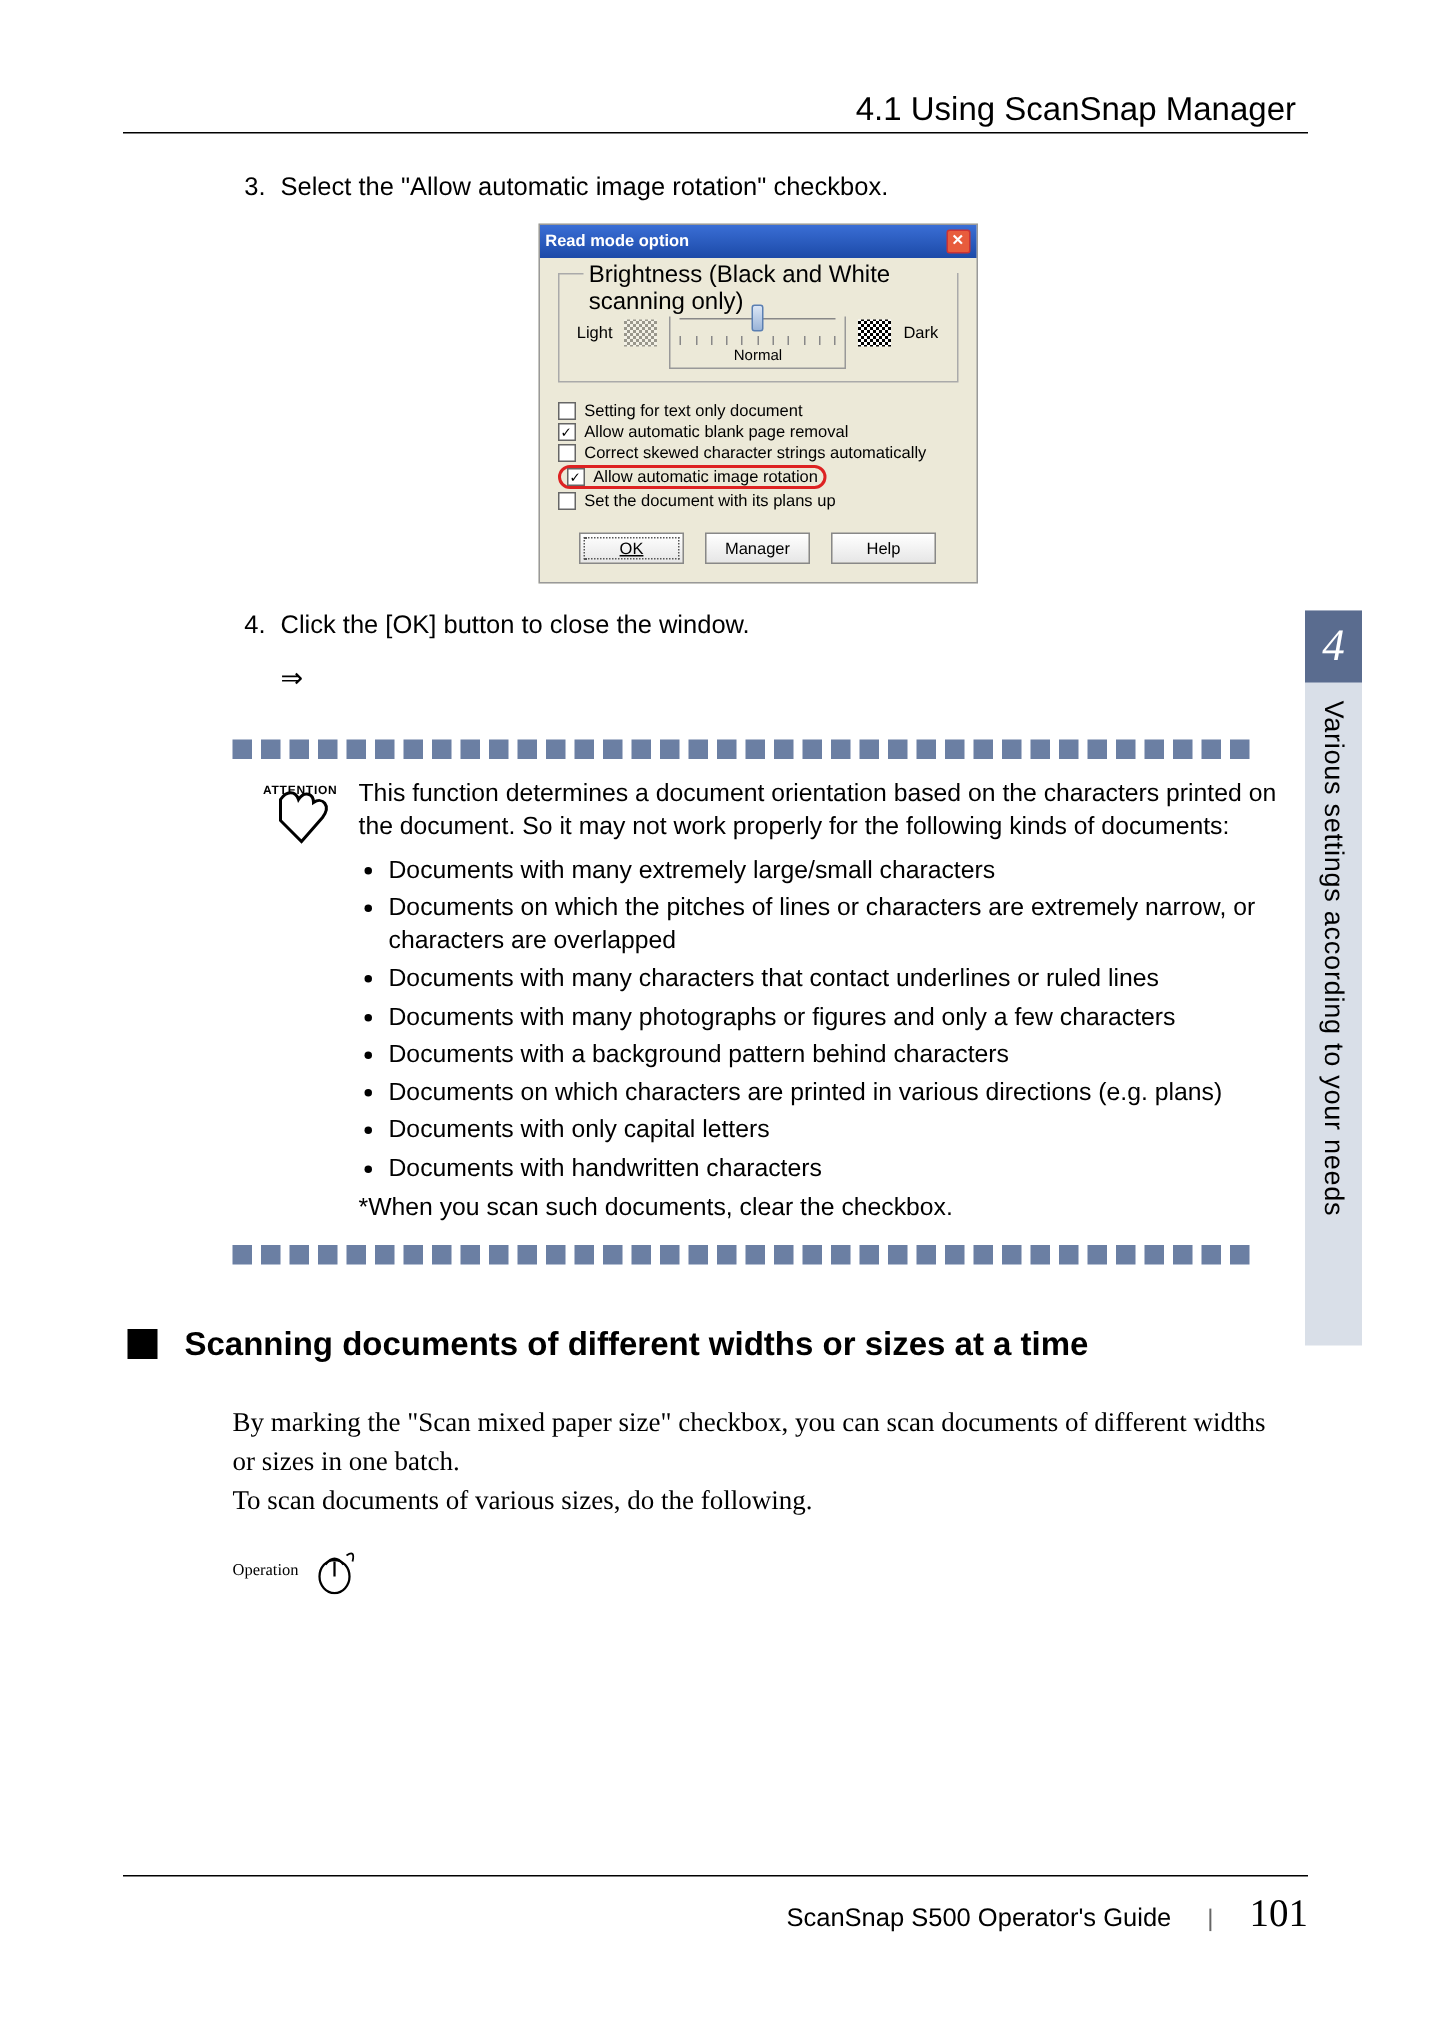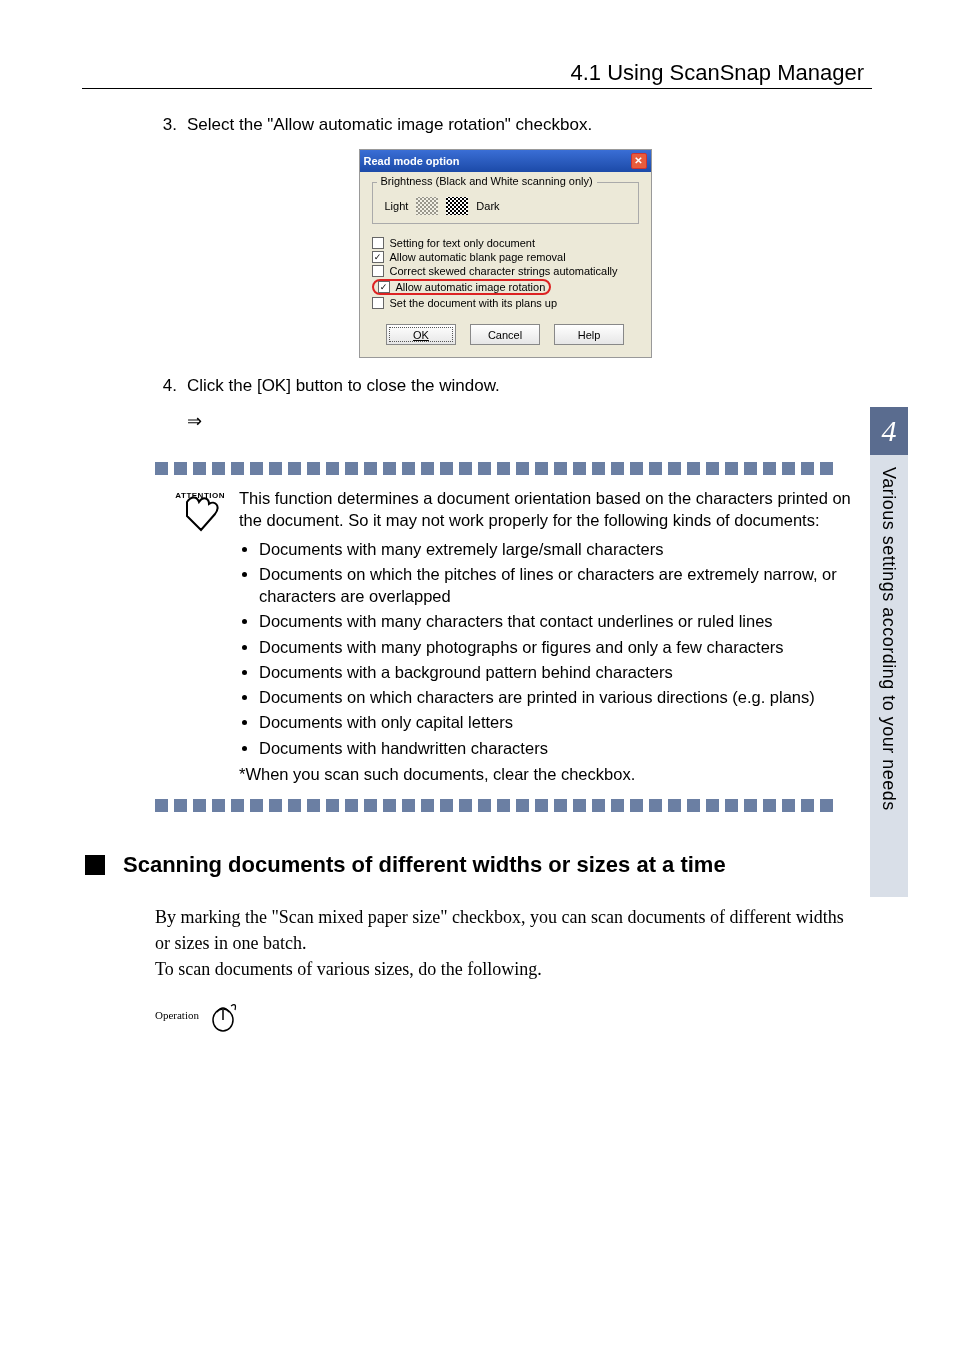--- a/index.html
+++ b/index.html
@@ -10,21 +10,21 @@
   .content { position: absolute; top: 115px; left: 155px; width: 700px; }
   .step { display: flex; margin-bottom: 14px; }
   .step-num { width: 32px; font-size: 17px; text-align: right; padding-right: 10px; }
   .step-text { font-size: 17px; }
   .dialog-wrap { display: flex; justify-content: center; margin: 10px 0 18px 0; }
   .dialog { width: 293px; background: #ECE9D8; border: 1px solid #999; font-size: 11px; }
   .titlebar { display: flex; align-items: center; justify-content: space-between; padding: 3px 4px; background: linear-gradient(to bottom,#3a6ed5,#1c4aa8); color: #fff; font-weight: bold; }
   .close-btn { width: 16px; height: 16px; background: #e85c3c; border: 1px solid #c33; display: flex; align-items: center; justify-content: center; color: #fff; font-size: 10px; line-height: 1; border-radius: 2px; cursor: pointer; }
   .dialog-body { padding: 10px 12px 12px 12px; }
   .fieldset { border: 1px solid #aaa; padding: 14px 12px 8px 12px; position: relative; }
-  .fieldset-legend { position: absolute; top: -8px; left: 4px; background: #ECE9D8; padding: 0 4px; font-size: 11px; }
+  .fieldset-legend { position: absolute; top: -8px; left: 16px; background: #ECE9D8; padding: 0 4px; font-size: 16px; }
   .bright-row { display: flex; align-items: center; gap: 8px; }
   .swatch { width: 22px; height: 18px; background: repeating-conic-gradient(#000 0% 25%, #fff 0% 50%) 0/4px 4px; }
   .swatch.light { opacity: .35; }
   .slider-box { border: 1px solid #999; padding: 6px 6px 2px 6px; flex: 1; background: #ECE9D8; }
   .slider-track { position: relative; height: 24px; }
   .slider-track::before { content: ""; position: absolute; top: 8px; left: 0; right: 0; border-top: 1px solid #888; }
   .slider-thumb { position: absolute; top: -1px; left: 50%; width: 8px; height: 18px; background: linear-gradient(to bottom,#dbe6f5,#9ab4d8); border: 1px solid #5a7fb2; border-radius: 2px; transform: translateX(-50%); }
   .ticks { display: flex; justify-content: space-between; margin-top: -4px; }
   .ticks span { width: 1px; height: 6px; background: #888; display: block; }
   .normal-label { text-align: center; font-size: 10px; margin-top: 2px; }
@@ -84,20 +84,39 @@
         <div class="titlebar">
           <span>Read mode option</span>
           <span class="close-btn">✕</span>
         </div>
         <div class="dialog-body">
           <div class="fieldset">
             <div class="fieldset-legend">Brightness (Black and White scanning only)</div>
             <div class="bright-row">
               <span>Light</span>
               <div class="swatch light"></div>
+              <div class="slider-box">
+                <div class="slider-track">
+                  <div class="slider-thumb"></div>
+                </div>
+                <div class="ticks">
+                    <span></span>
+                    <span></span>
+                    <span></span>
+                    <span></span>
+                    <span></span>
+                    <span></span>
+                    <span></span>
+                    <span></span>
+                    <span></span>
+                    <span></span>
+                    <span></span>
+                  </div>
+                <div class="normal-label">Normal</div>
+              </div>
               <div class="swatch"></div>
               <span>Dark</span>
             </div>
           </div>
 
           <div class="chk-list" id="chk-list">
               <div class="chk">
                 <span class="chk-box"></span>
                 <span>Setting for text only document</span>
               </div>
@@ -116,21 +135,21 @@
                 </span>
               </div>
               <div class="chk">
                 <span class="chk-box"></span>
                 <span>Set the document with its plans up</span>
               </div>
             </div>
 
           <div class="btn-row">
             <div class="btn default">OK</div>
-            <div class="btn">Cancel</div>
+            <div class="btn">Manager</div>
             <div class="btn">Help</div>
           </div>
         </div>
       </div>
     </div>
 
     <div class="step">
       <div class="step-num">4.</div>
       <div class="step-text">Click the [OK] button to close the window.</div>
     </div>
@@ -251,13 +270,18 @@
         <svg width="40" height="34" viewBox="0 0 40 34" style="vertical-align:middle">
           <ellipse cx="20" cy="22" rx="10" ry="11" fill="none" stroke="#000" stroke-width="1.5"></ellipse>
           <path d="M14 14 Q20 6 26 14" fill="none" stroke="#000" stroke-width="1.5"></path>
           <line x1="20" y1="12" x2="20" y2="22" stroke="#000" stroke-width="1.5"></line>
           <path d="M28 8 Q34 4 32 12" fill="none" stroke="#000" stroke-width="1.2"></path>
         </svg>
       </div>
     </div>
   </div>
 
+  <div class="footer">
+    <span class="footer-title">ScanSnap S500 Operator's Guide</span>
+    <span class="footer-sep">|</span>
+    <span class="footer-page">101</span>
+  </div>
 </div>
 
 </body></html>

